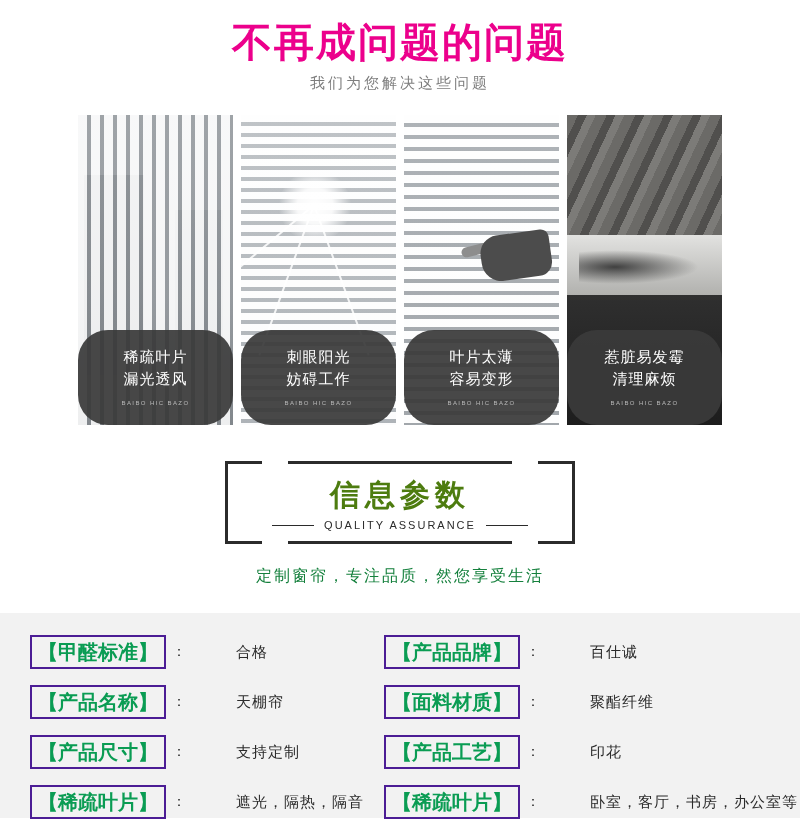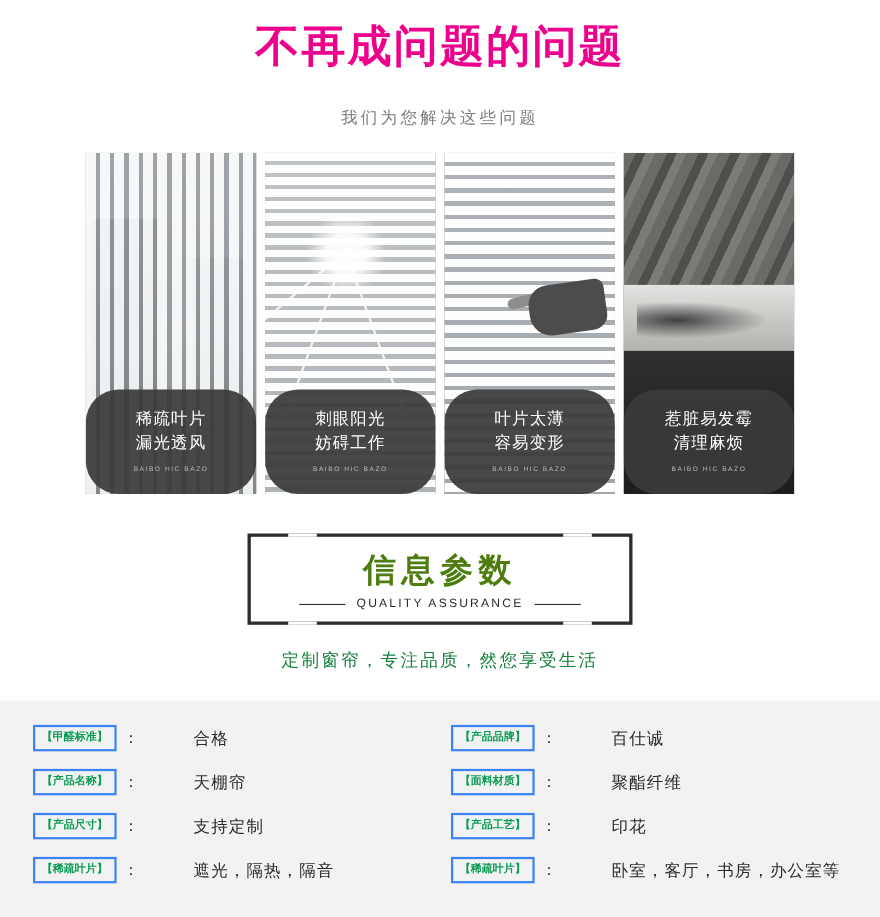--- a/index.html
+++ b/index.html
@@ -27,21 +27,21 @@
   }
   .main-title {
     font-size: 40px;
     font-weight: bold;
     color: #ec008c;
     letter-spacing: 2px;
     line-height: 1.2;
     margin: 0;
   }
   .sub-title {
-    margin-top: 32px;
+    margin-top: 8px;
     font-size: 15px;
     color: #7d7d7d;
     letter-spacing: 3px;
   }
 
   
   .panels {
     margin-top: 22px;
     display: flex;
     justify-content: center;
@@ -307,25 +307,25 @@
     row-gap: 16px;
     column-gap: 20px;
   }
   .spec-item {
     display: flex;
     align-items: center;
     font-size: 15px;
     color: #2b2b2b;
   }
   .spec-label {
-    border: 2px solid #3b82f6;
+    border: 2px solid #4c1d95;
     color: #0a9c53;
     font-weight: bold;
     padding: 5px 6px;
-    font-size: 10px;
+    font-size: 20px;
     line-height: 1;
     white-space: nowrap;
   }
   .spec-colon {
     margin: 0 6px 0 6px;
     color: #2b2b2b;
     font-size: 14px;
   }
   .spec-value {
     color: #2b2b2b;

